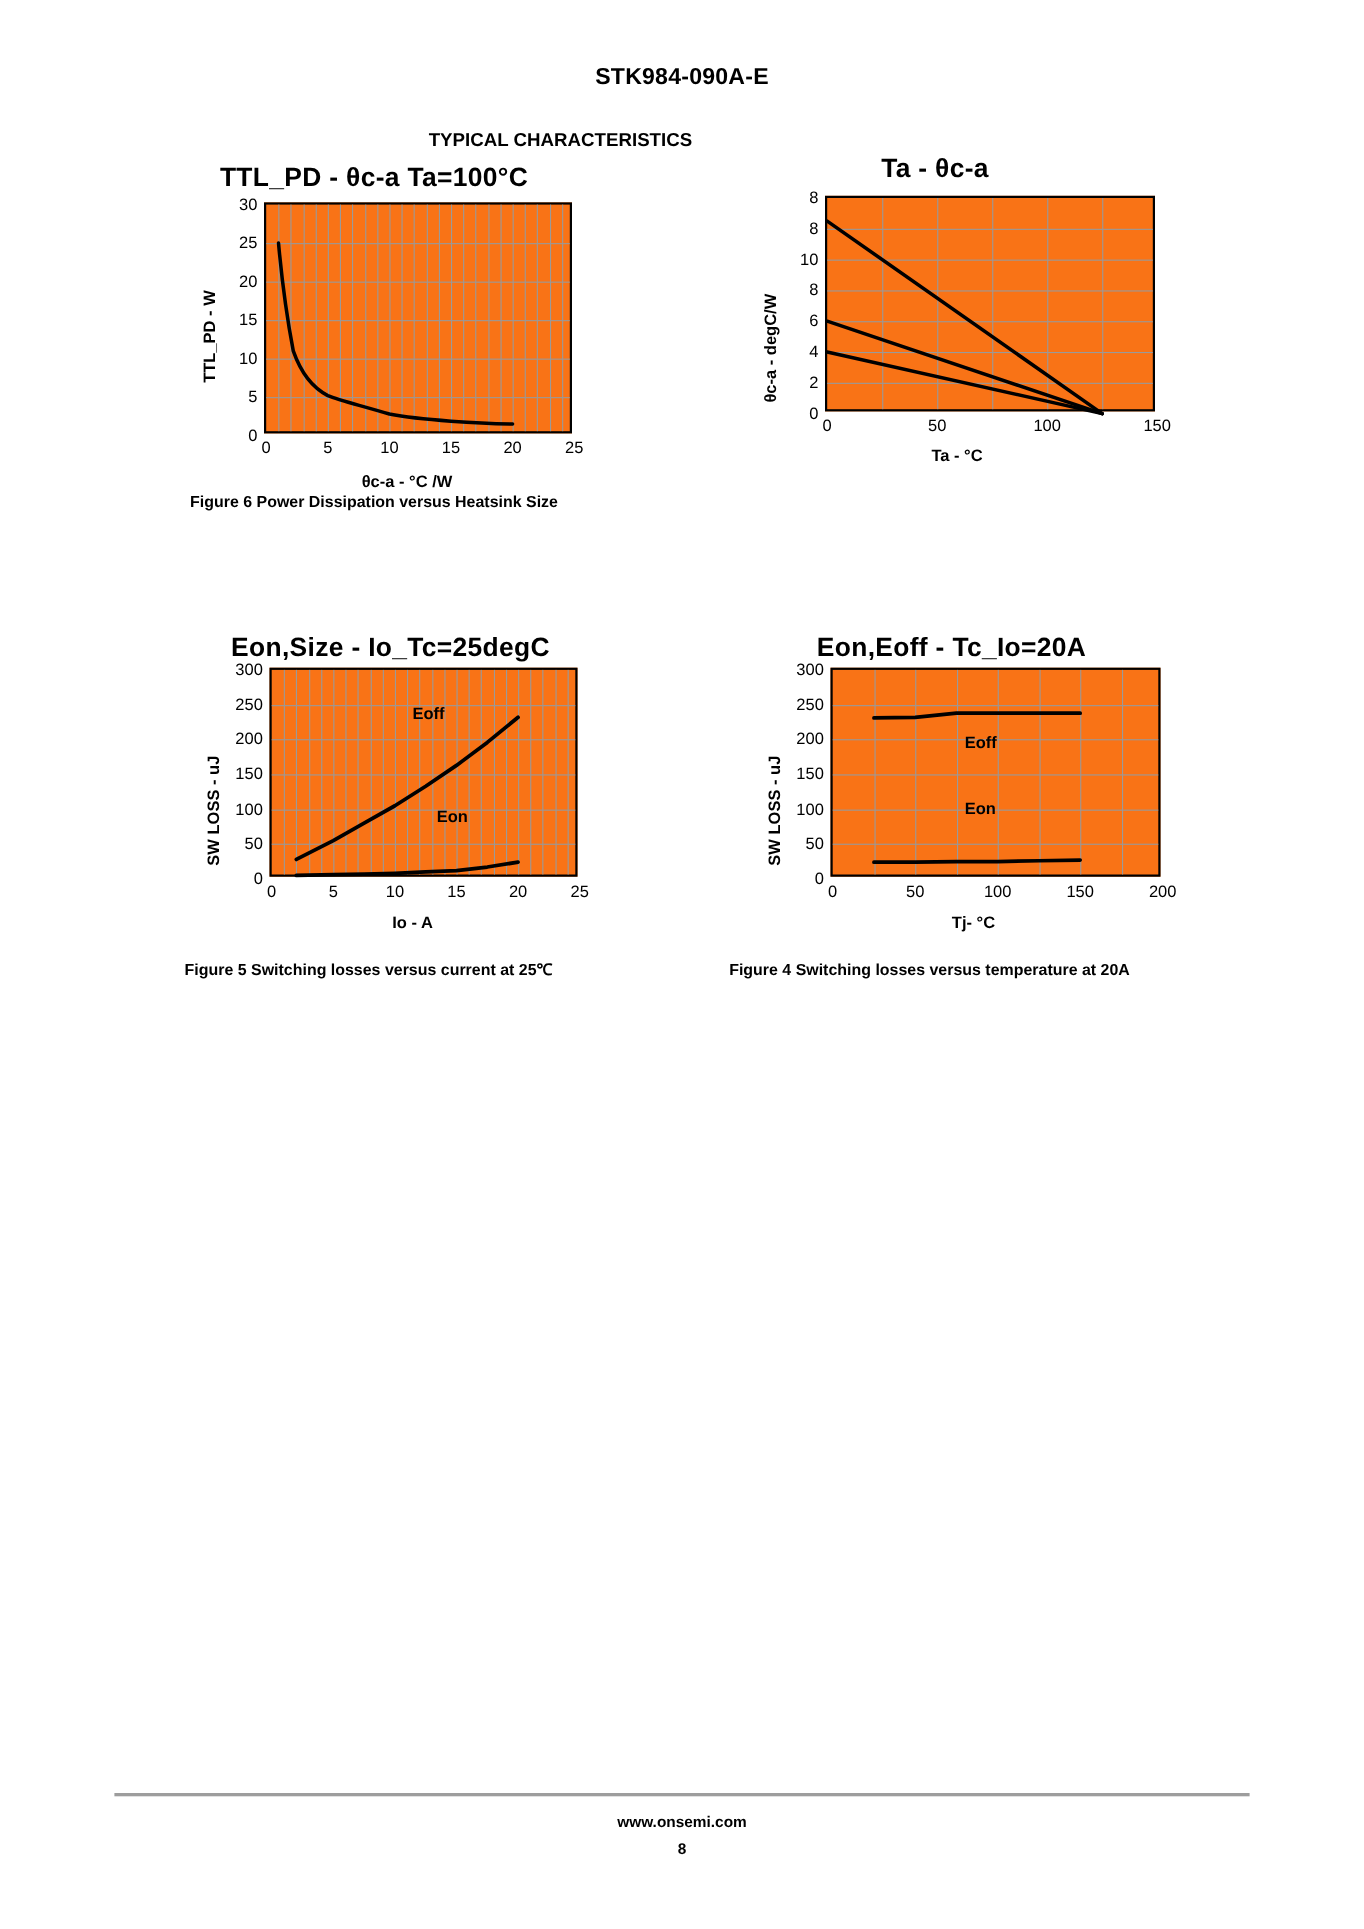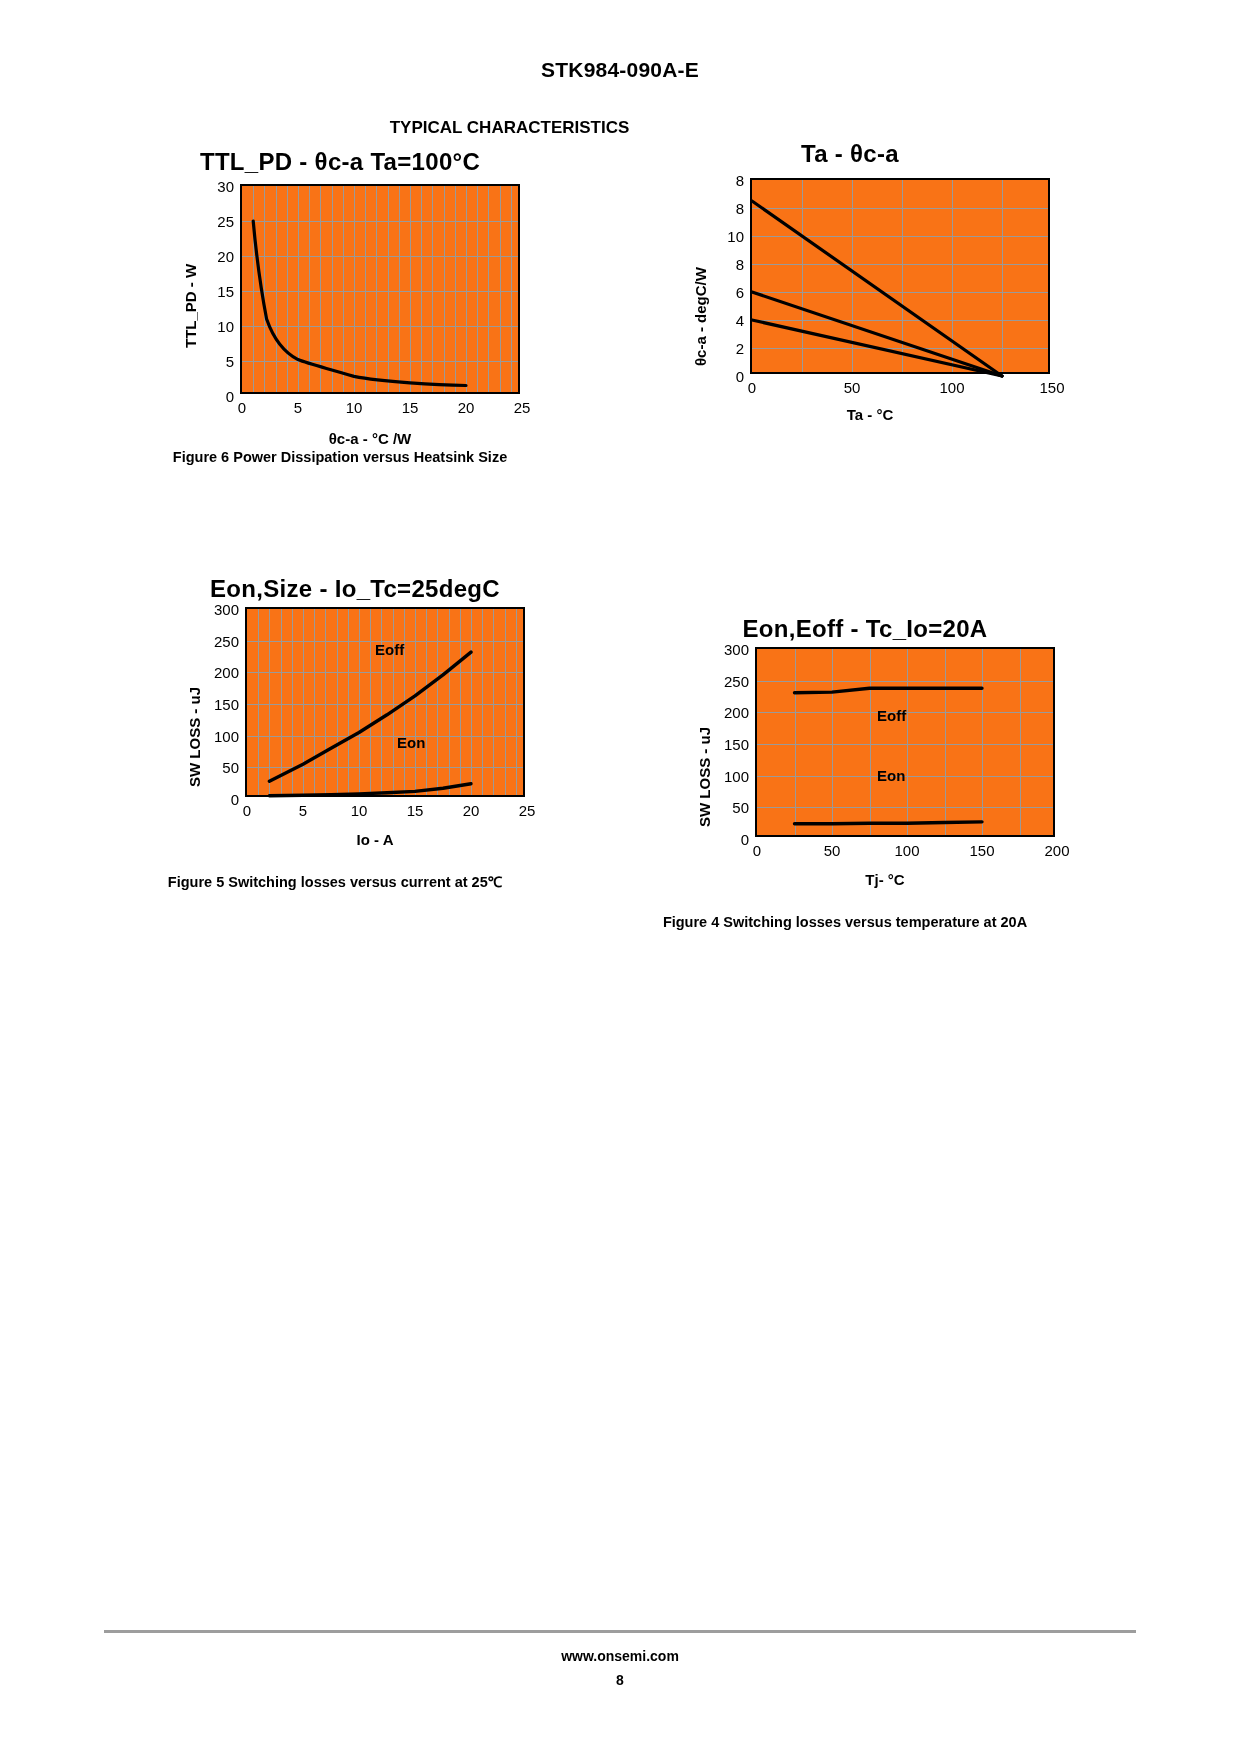--- a/index.html
+++ b/index.html
@@ -241,21 +241,21 @@
         <div class="curvelabel" style="left:128px;top:32px;">Eoff</div>
         <div class="curvelabel" style="left:150px;top:125px;">Eon</div>
       </div>
 
       <div class="ylabel" style="left:96px;top:212px;">SW LOSS - uJ</div>
       <div class="xlabel" style="top:256px;left:70px;width:430px;">Io - A</div>
     </div>
     <div class="fig-caption" style="margin-top:18px;">Figure 5 Switching losses versus current at 25℃</div>
   </div>
 
-  <div class="figwrap" style="left:600px;top:575px;width:490px;margin-top:40px;">
+  <div class="figwrap" style="left:600px;top:575px;width:490px;">
     <div class="plot" style="width:490px;height:280px;">
       <div class="plot-title" style="top:0px;left:50px;width:430px;">Eon,Eoff  - Tc_Io=20A</div>
 
       <div class="axes" style="left:155px;top:32px;width:300px;height:190px;">
         <div class="gridv" style="left:37.5px"></div>
           <div class="gridv" style="left:75px"></div>
         <div class="gridv" style="left:112.5px"></div>
           <div class="gridv" style="left:150px"></div>
         <div class="gridv" style="left:187.5px"></div>
           <div class="gridv" style="left:225px"></div>

